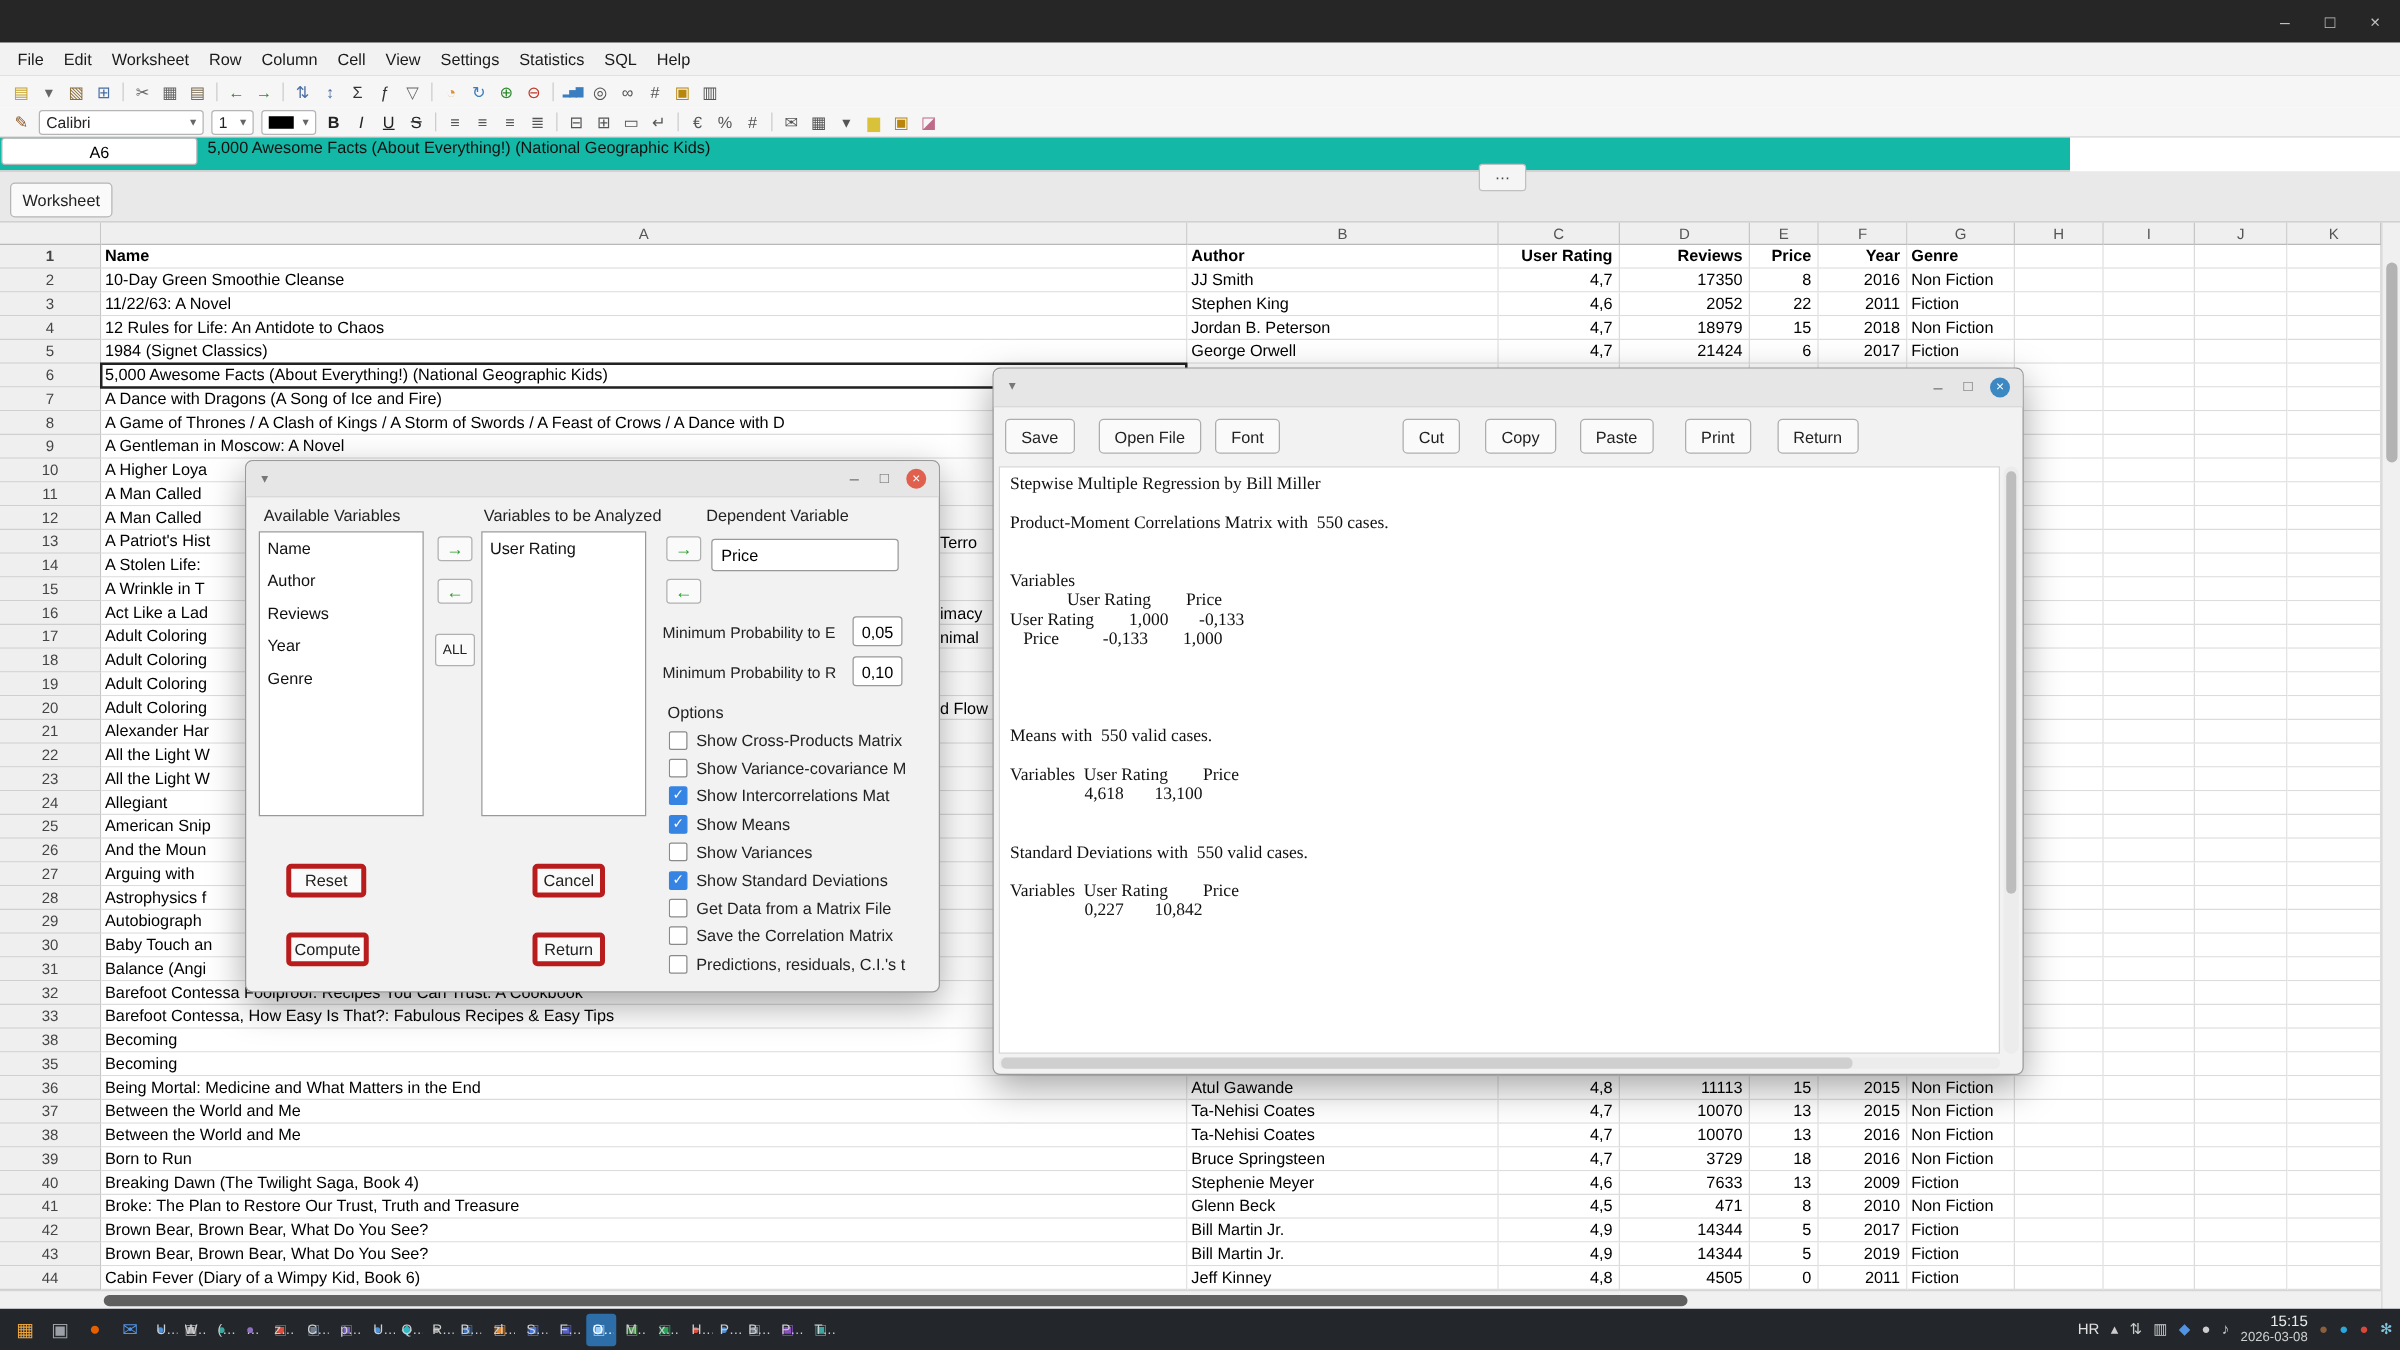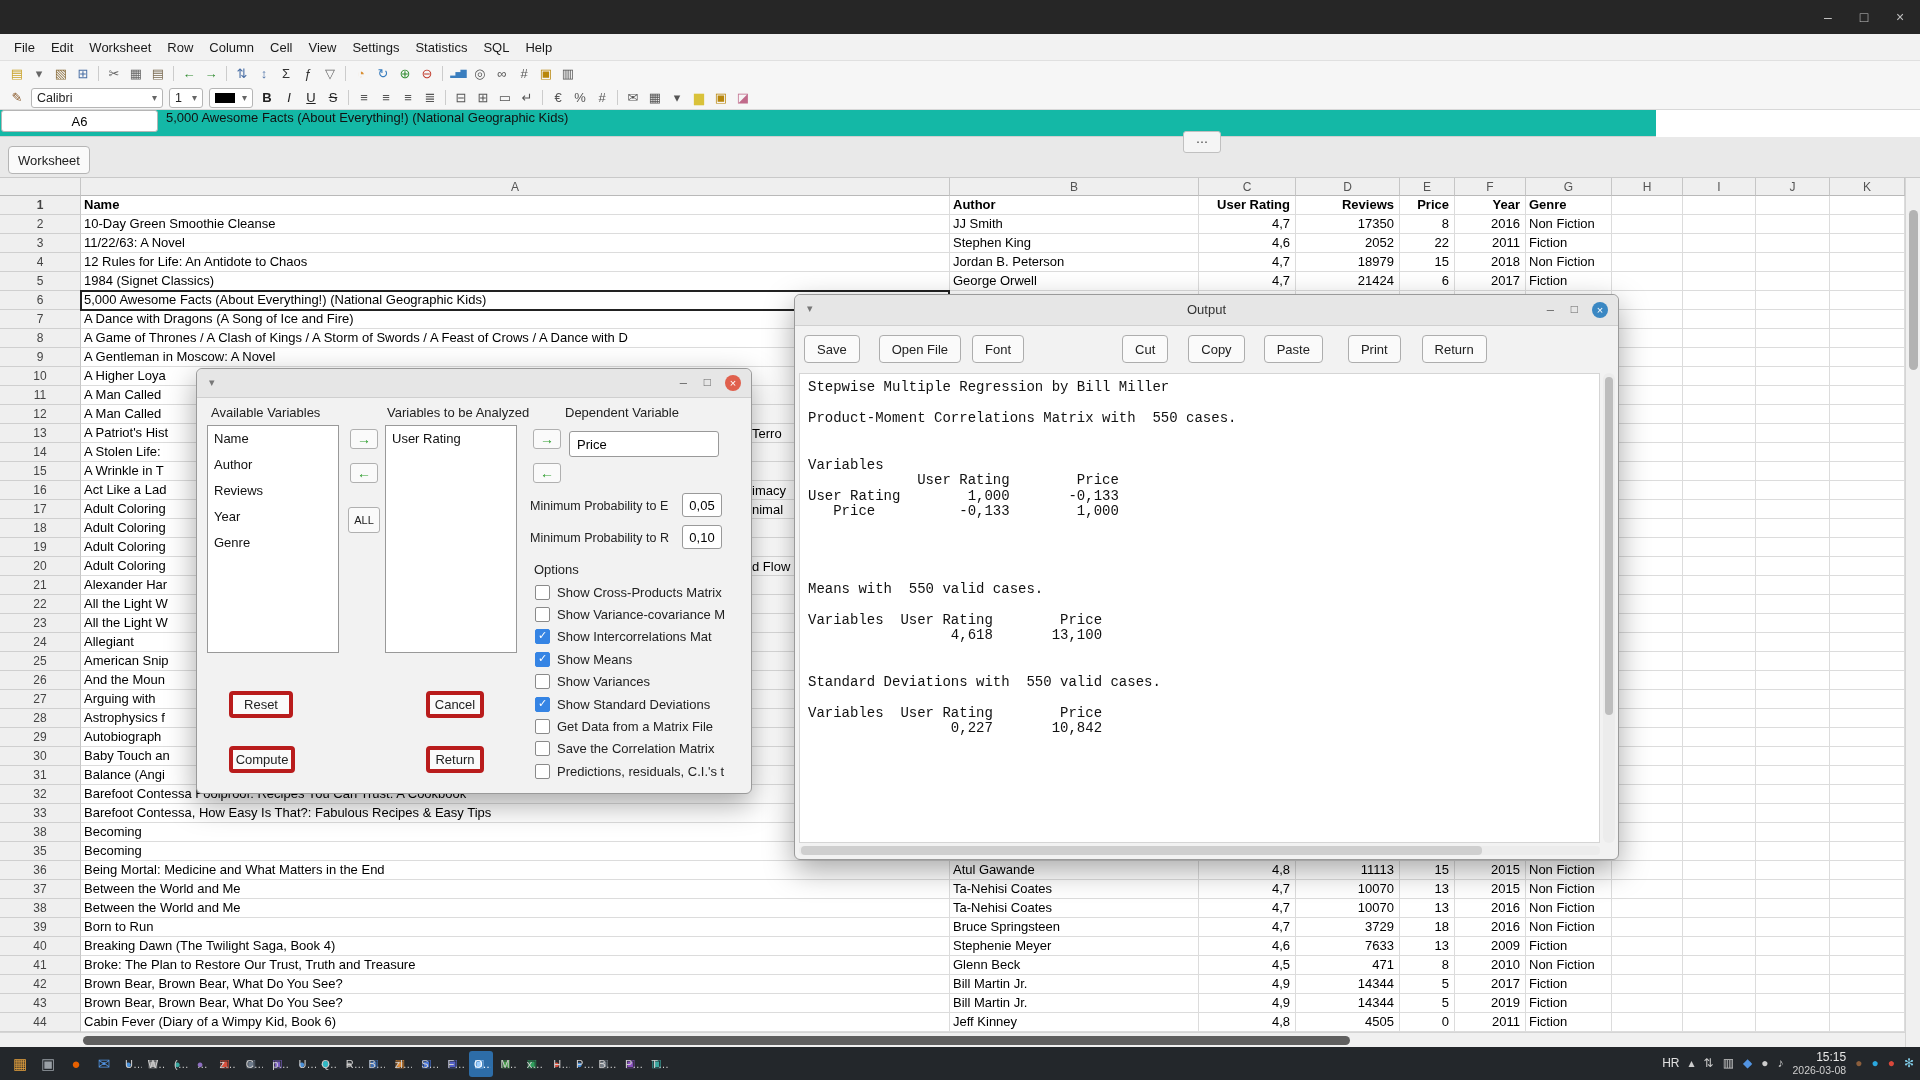--- a/index.html
+++ b/index.html
@@ -139,21 +139,21 @@
   .ow-btns > :nth-child(1){margin-left:9px}
   .ow-btns > :nth-child(2){margin-left:19px}
   .ow-btns > :nth-child(3){margin-left:11px}
   .ow-btns > :nth-child(4){margin-left:98px}
   .ow-btns > :nth-child(5){margin-left:20px}
   .ow-btns > :nth-child(6){margin-left:19px}
   .ow-btns > :nth-child(7){margin-left:25px}
   .ow-btns > :nth-child(8){margin-left:21px}
   .ow-content{position:absolute;left:4px;top:78px;right:18px;bottom:16px;background:#fff;
     border:1px solid #d5d5d5;overflow:hidden}
-  .ow-content pre{margin:0;padding:6px 8px;font-family:Liberation Mono, monospace;font-size:14px;line-height:15.5px;color:#111}
+  .ow-content pre{margin:0;padding:6px 8px;font-family:Liberation Serif, serif;font-size:14px;line-height:15.5px;color:#111}
   .ow-vscroll{position:absolute;right:3px;top:78px;width:12px;bottom:16px;background:#ececec;border-radius:6px}
   .ow-vthumb{position:absolute;left:2px;top:4px;width:8px;height:72%;background:#bdbdbd;border-radius:4px}
   .ow-hscroll{position:absolute;left:4px;bottom:4px;right:18px;height:9px;background:#ececec;border-radius:4px}
   .ow-hthumb{width:85%;height:100%;background:#cfcfcf;border-radius:4px;margin-left:2px}
 
   
   .taskbar{position:absolute;left:0;top:1047px;width:1920px;height:33px;background:#23272b;
     display:flex;align-items:center;padding:0 6px;box-sizing:border-box;z-index:50}
   .tb-launch{width:28px;height:28px;display:flex;align-items:center;justify-content:center;font-size:15px;
     position:relative;flex:none}
@@ -1018,21 +1018,20 @@
 
   <div class="dlg-btn btn-reset">Reset</div>
   <div class="dlg-btn btn-cancel">Cancel</div>
   <div class="dlg-btn btn-compute">Compute</div>
   <div class="dlg-btn btn-return">Return</div>
 </div>
 
 <div class="output">
   <div class="ow-titlebar">
     <span class="dlg-collapse">▾</span>
-    <span class="ow-title">Output</span>
     <span class="dlg-min" style="top:7px">–</span>
     <span class="dlg-max" style="top:7px">□</span>
     <span class="dlg-close ow-close" style="top:7px">×</span>
   </div>
   <div class="ow-btns">
 
   <div class="ow-btn">Save</div>
       <div class="ow-btn">Open File</div>
       <div class="ow-btn">Font</div>
       <div class="ow-btn">Cut</div>

